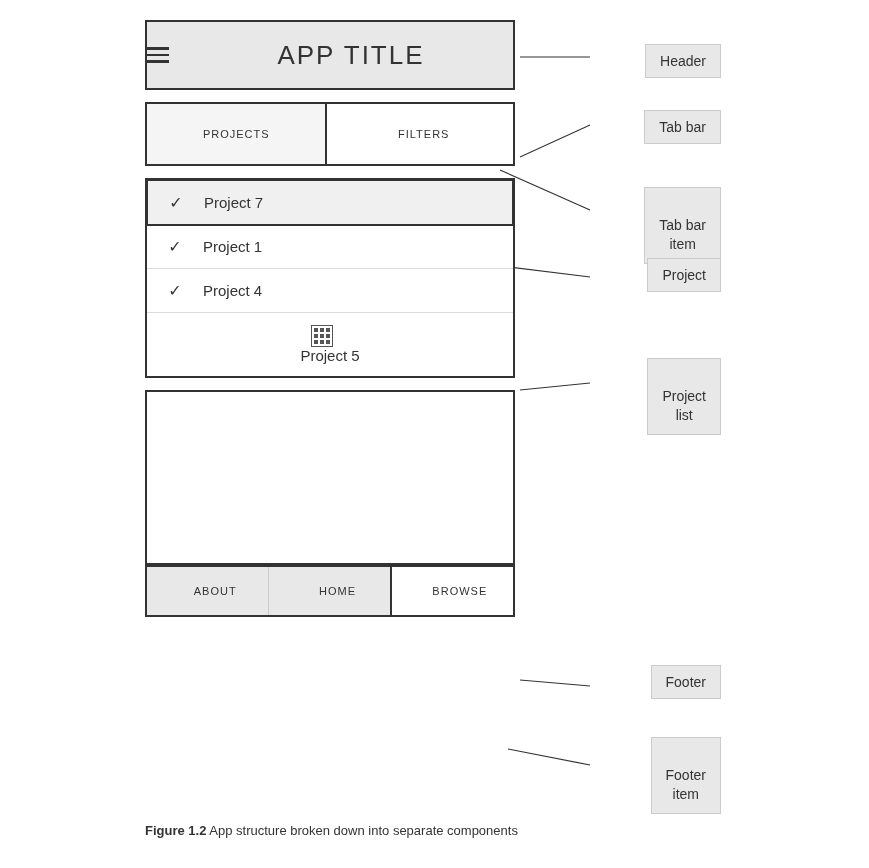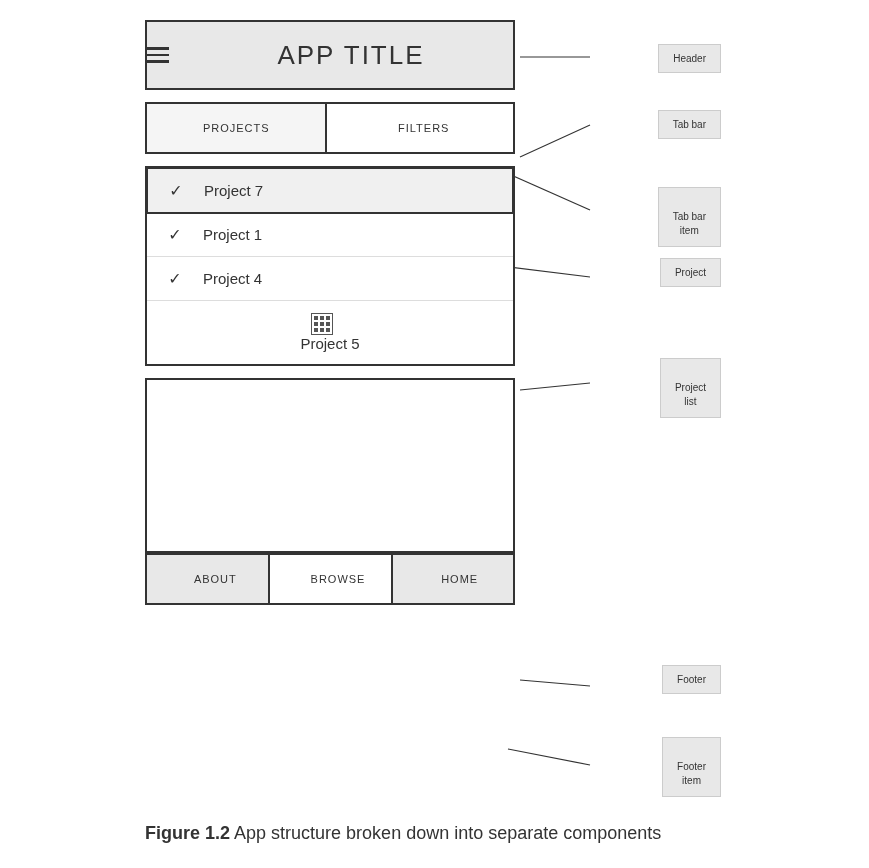--- a/index.html
+++ b/index.html
@@ -58,21 +58,21 @@
       font-weight: normal;
       letter-spacing: 2px;
       color: #333;
     }
 
     
     .tabbar-box {
       border: 2px solid #333;
       background: #f5f5f5;
       display: flex;
-      height: 52px;
+      height: 64px;
       margin-bottom: 12px;
     }
 
     .tab-item {
       flex: 1;
       display: flex;
       align-items: center;
       justify-content: center;
       font-size: 11px;
       letter-spacing: 1px;
@@ -194,42 +194,42 @@
       margin: -2px;
       z-index: 2;
     }
 
     
     .label-box {
       position: absolute;
       background: #e8e8e8;
       border: 1px solid #ccc;
       padding: 8px 14px;
-      font-size: 10px;
+      font-size: 14px;
       color: #333;
       text-align: center;
       white-space: nowrap;
     }
 
     
     .connectors {
       position: absolute;
       top: 0;
       left: 0;
       width: 869px;
       height: 868px;
       pointer-events: none;
     }
 
     
     .figure-caption {
       position: absolute;
-      bottom: 24px;
+      bottom: 30px;
       left: 145px;
-      font-size: 18px;
+      font-size: 13px;
       color: #333;
     }
 
     .figure-caption span.fig-label {
       font-weight: bold;
     }
   </style>
 </head>
 <body>
 
@@ -308,25 +308,25 @@
       </div>
 
     </div>
 
     <div class="content-area"></div>
 
     <div class="footer-box">
       <div class="footer-item">
         <span>ABOUT</span>
       </div>
+      <div class="footer-item">
+        <span>HOME</span>
+      </div>
       <div class="footer-item active">
         <span>BROWSE</span>
-      </div>
-      <div class="footer-item">
-        <span>HOME</span>
       </div>
     </div>
 
   </div>
 
   <div class="label-box" style="right: 148px; top: 44px;">
     <span>Header</span>
   </div>
 
   <div class="label-box" style="right: 148px; top: 110px;">

